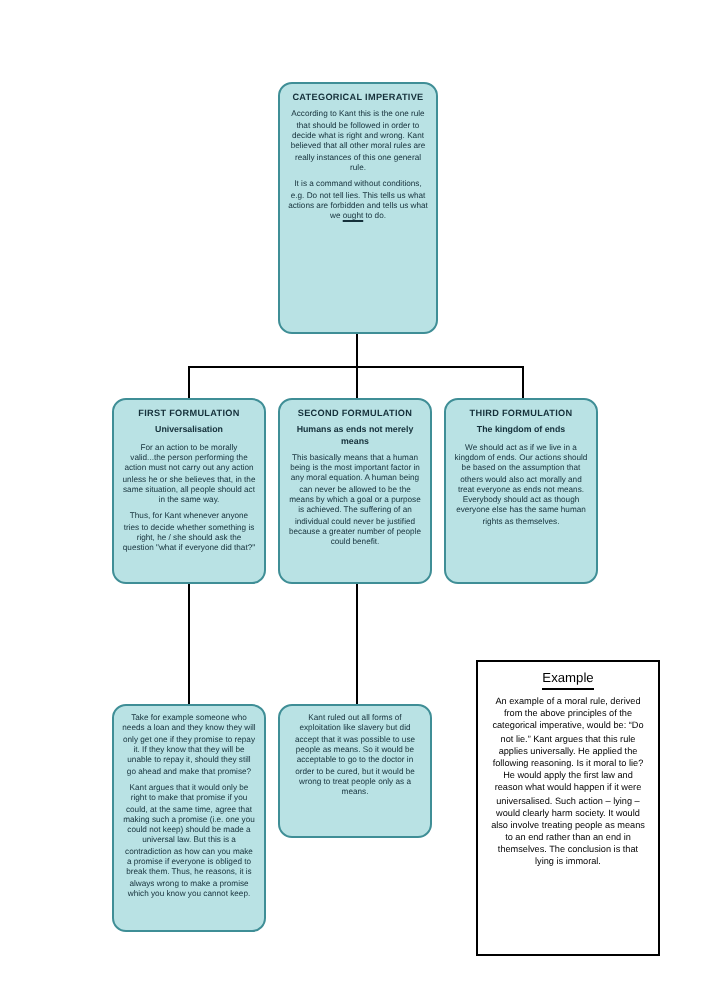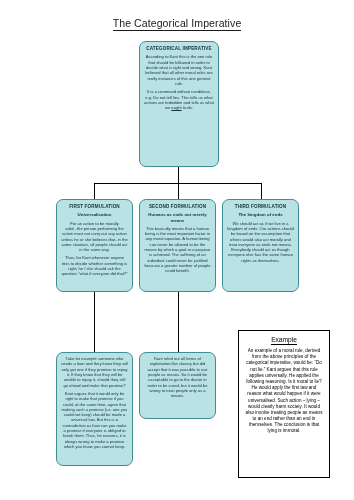--- a/index.html
+++ b/index.html
@@ -124,23 +124,20 @@
     background: #000000;
   }
   .v { width: 1px; }
   .h { height: 1px; }
 </style>
 </head>
 <body>
 
 <div id="canvas">
 
-  <div class="page-title">
-    <span>The Categorical Imperative</span>
-  </div>
 
   <div class="conn v" style="left:178px; top:167px; height:16px;"></div>
 
   <div class="conn h" style="left:94px; top:183px; width:167px;"></div>
 
   <div class="conn v" style="left:94px; top:183px; height:16px;"></div>
 
   <div class="conn v" style="left:178px; top:183px; height:16px;"></div>
 
   <div class="conn v" style="left:261px; top:183px; height:16px;"></div>

